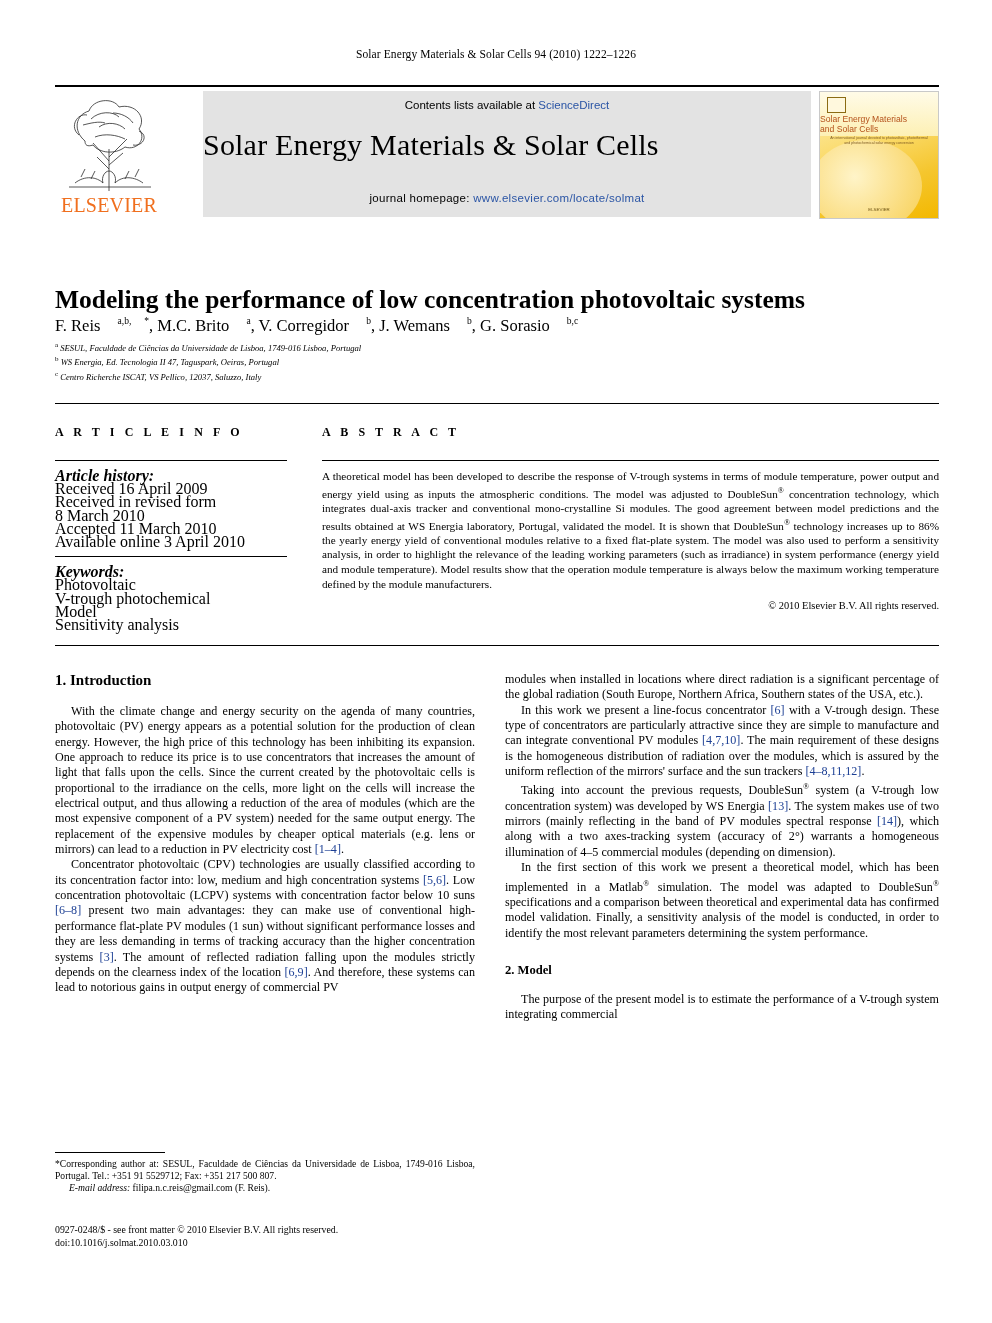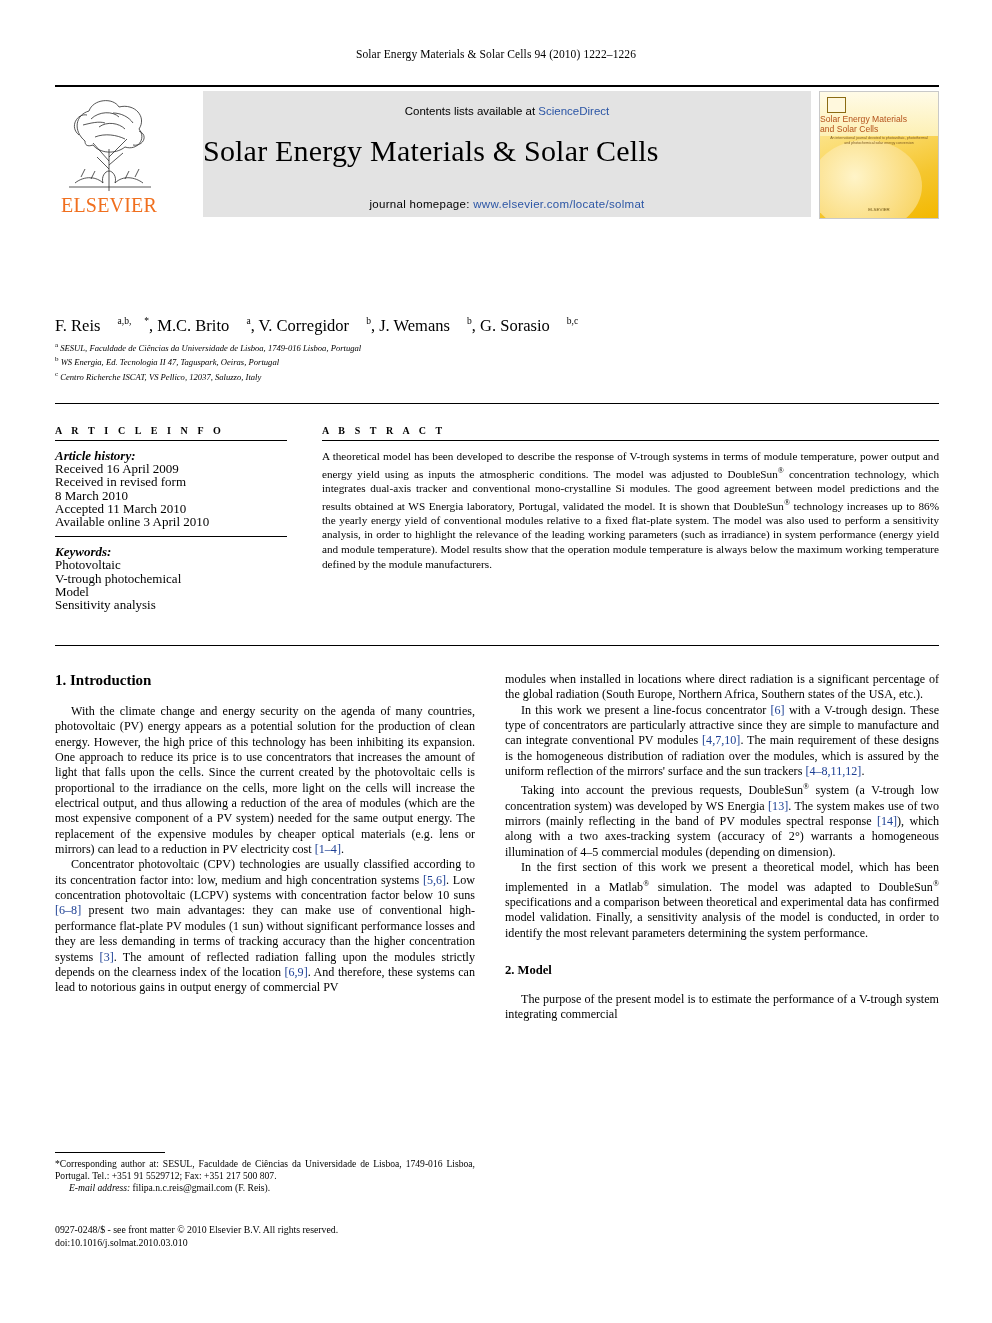--- a/index.html
+++ b/index.html
@@ -74,21 +74,21 @@
     left: 148px;
     top: 4px;
     width: 608px;
     height: 126px;
     background: #e3e3e3;
   }
   .contents-line {
     text-align: center;
     font-family: "Liberation Sans", sans-serif;
     font-size: 11.5px;
-    padding-top: 14px;
+    padding-top: 8px;
     color: #000;
   }
   .contents-line a {
     color: #2b55a5;
     text-decoration: none;
   }
   .journal-title {
     text-align: left;
     font-family: "Liberation Serif", serif;
     font-size: 30px;
@@ -211,30 +211,30 @@
   }
   .abstract-col {
     position: absolute;
     left: 322px;
     top: 425px;
     width: 617px;
   }
   .sec-label {
     font-family: "Liberation Serif", serif;
     font-weight: bold;
-    font-size: 10px;
+    font-size: 12px;
     letter-spacing: 3.6px;
-    margin-bottom: 4px;
+    margin-bottom: 20px;
   }
   .hr-thin {
     border-top: 1.1px solid #000;
     margin: 0 0 8px 0;
   }
   .info-block {
-    font-size: 13px;
+    font-size: 16px;
     line-height: 13.2px;
   }
   .info-block .ital { font-style: italic; font-weight: bold; }
   .info-sep {
     border-top: 1.1px solid #000;
     margin: 8px 0 8px 0;
   }
   .abstract-text {
     font-size: 11.2px;
     line-height: 14.6px;
@@ -358,20 +358,21 @@
           <span>Solar Energy Materials</span><br>
           <span>and Solar Cells</span>
         </div>
         <div class="cover-sub">An international journal devoted to photovoltaic, photothermal and photochemical solar energy conversion</div>
         <div class="cover-footer">ELSEVIER</div>
       </div>
 
     </div>
   </div>
 
+  <h1 class="article-title">Modeling the performance of low concentration photovoltaic systems</h1>
   <div class="authors">F. Reis <sup>a,b,</sup><sup>*</sup>, M.C. Brito <sup>a</sup>, V. Corregidor <sup>b</sup>, J. Wemans <sup>b</sup>, G. Sorasio <sup>b,c</sup></div>
   <div class="affiliations">
       <div><sup>a</sup> SESUL, Faculdade de Ciências da Universidade de Lisboa, 1749-016 Lisboa, Portugal</div>
       <div><sup>b</sup> WS Energia, Ed. Tecnologia II 47, Taguspark, Oeiras, Portugal</div>
       <div><sup>c</sup> Centro Richerche ISCAT, VS Pellico, 12037, Saluzzo, Italy</div>
     </div>
 
   <div class="rule-top"></div>
 
   <div class="info-col">
@@ -396,20 +397,21 @@
           <div>Model</div>
           <div>Sensitivity analysis</div>
         </div>
     </div>
   </div>
 
   <div class="abstract-col">
     <div class="sec-label">A B S T R A C T</div>
     <div class="hr-thin"></div>
     <div class="abstract-text">A theoretical model has been developed to describe the response of V-trough systems in terms of module temperature, power output and energy yield using as inputs the atmospheric conditions. The model was adjusted to DoubleSun<span class="sup-r">®</span> concentration technology, which integrates dual-axis tracker and conventional mono-crystalline Si modules. The good agreement between model predictions and the results obtained at WS Energia laboratory, Portugal, validated the model. It is shown that DoubleSun<span class="sup-r">®</span> technology increases up to 86% the yearly energy yield of conventional modules relative to a fixed flat-plate system. The model was also used to perform a sensitivity analysis, in order to highlight the relevance of the leading working parameters (such as irradiance) in system performance (energy yield and module temperature). Model results show that the operation module temperature is always below the maximum working temperature defined by the module manufacturers.</div>
+    <div class="copyright-line">© 2010 Elsevier B.V. All rights reserved.</div>
   </div>
 
   <div class="rule-bottom"></div>
 
   <div class="col-left">
     <div class="sec-head">1.  Introduction</div>
     <p class="body" id="p-intro1">With the climate change and energy security on the agenda of many countries, photovoltaic (PV) energy appears as a potential solution for the production of clean energy. However, the high price of this technology has been inhibiting its expansion. One approach to reduce its price is to use concentrators that increases the amount of light that falls upon the cells. Since the current created by the photovoltaic cells is proportional to the irradiance on the cells, more light on the cells will increase the electrical output, and thus allowing a reduction of the area of modules (which are the most expensive component of a PV system) needed for the same output energy. The replacement of the expensive modules by cheaper optical materials (e.g. lens or mirrors) can lead to a reduction in PV electricity cost <span class="ref">[1–4]</span>.</p>
     <p class="body" id="p-intro2">Concentrator photovoltaic (CPV) technologies are usually classified according to its concentration factor into: low, medium and high concentration systems <span class="ref">[5,6]</span>. Low concentration photovoltaic (LCPV) systems with concentration factor below 10 suns <span class="ref">[6–8]</span> present two main advantages: they can make use of conventional high-performance flat-plate PV modules (1 sun) without significant performance losses and they are less demanding in terms of tracking accuracy than the higher concentration systems <span class="ref">[3]</span>. The amount of reflected radiation falling upon the modules strictly depends on the clearness index of the location <span class="ref">[6,9]</span>. And therefore, these systems can lead to notorious gains in output energy of commercial PV</p>
   </div>
 

